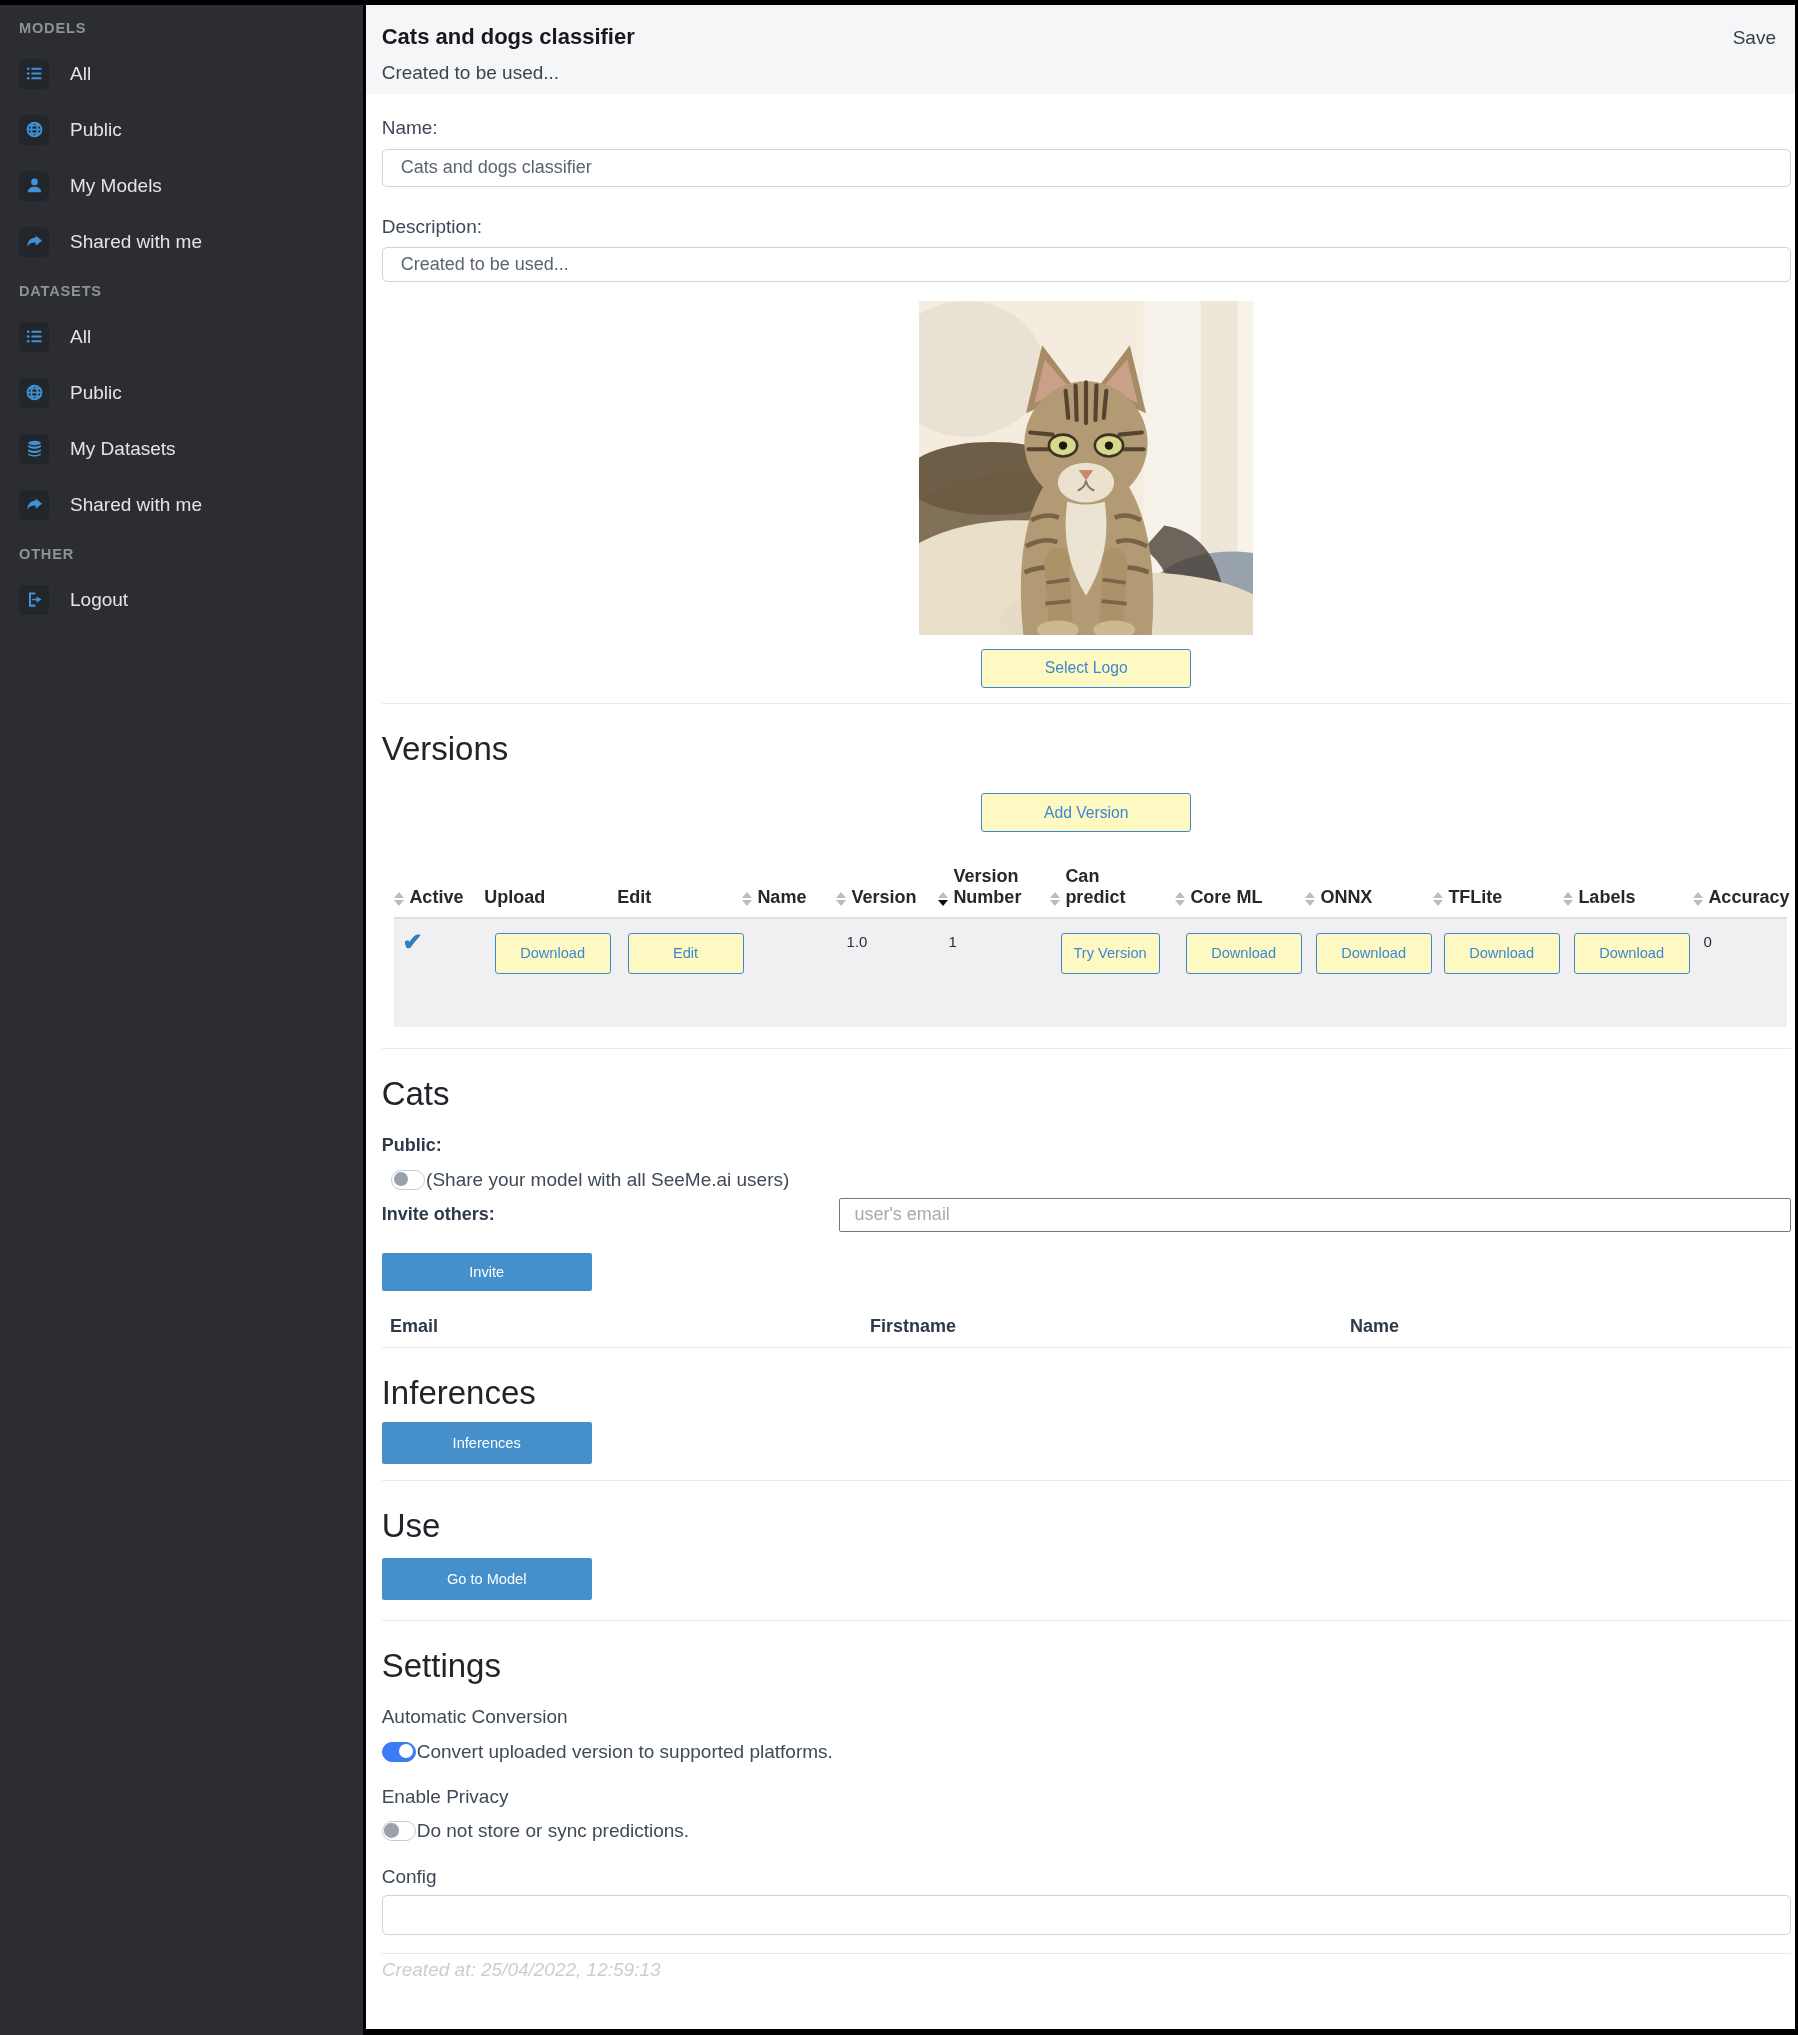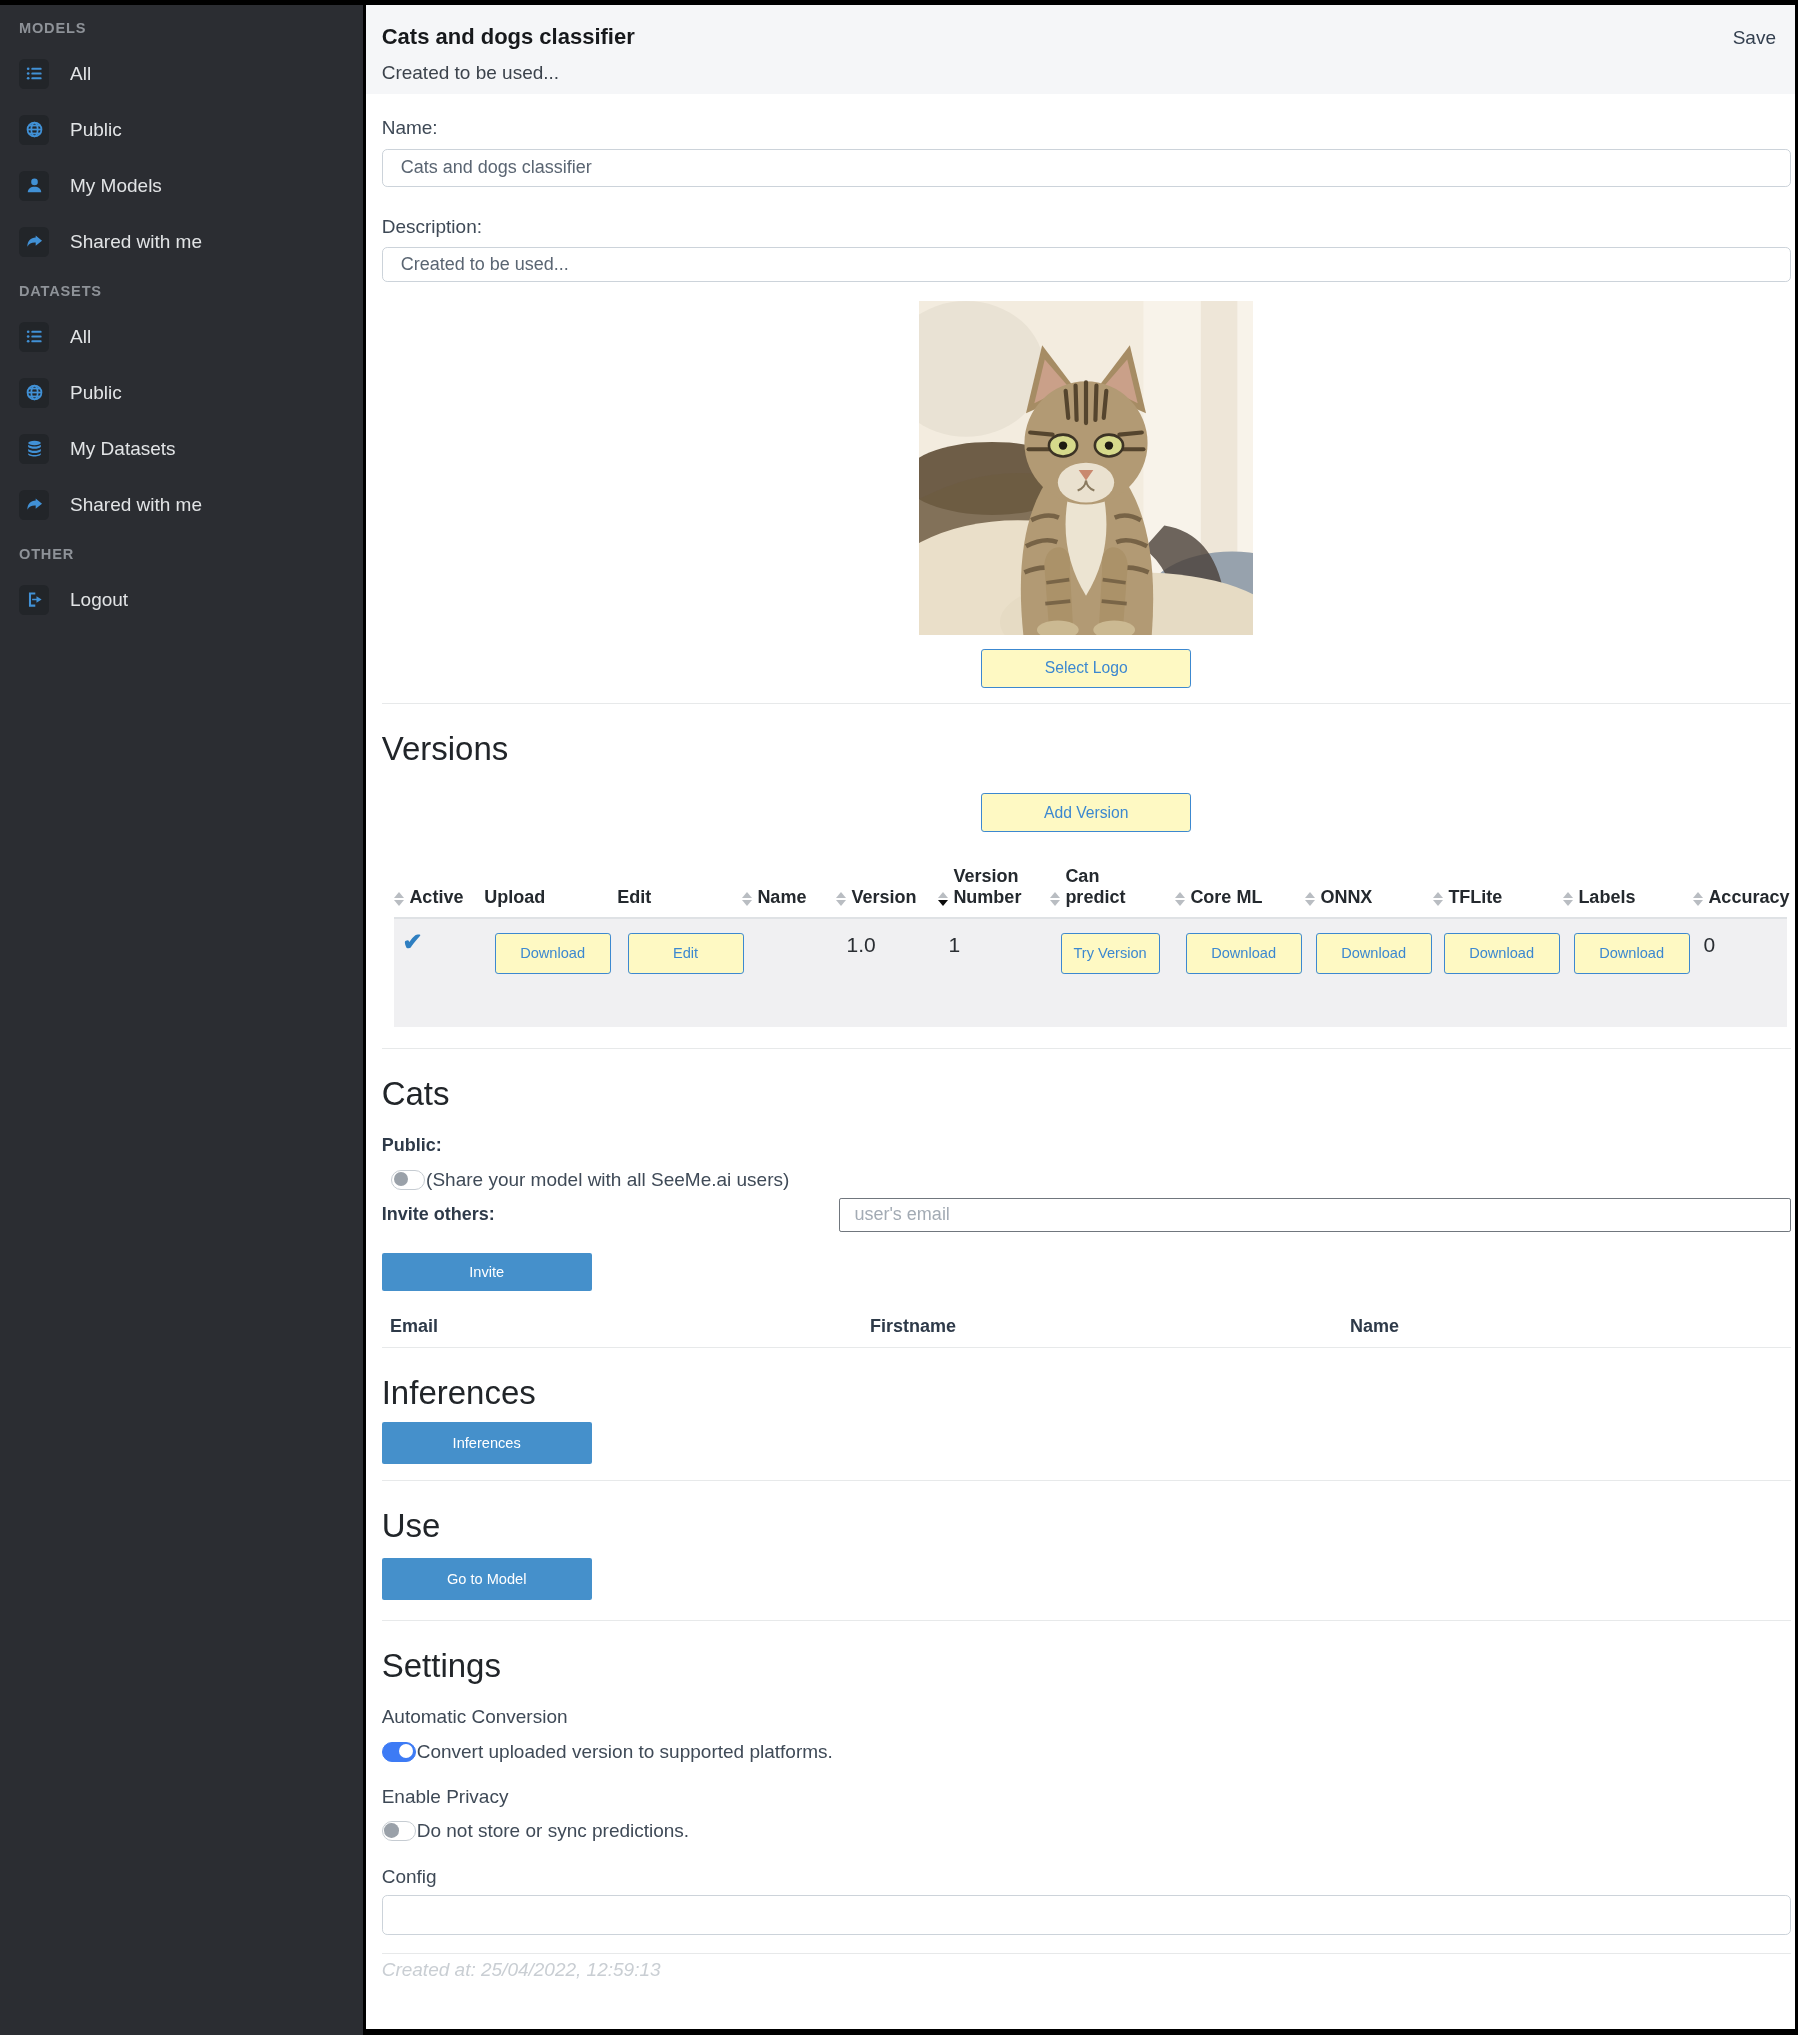--- a/index.html
+++ b/index.html
@@ -47,21 +47,21 @@
   .vhead .cell .lbl { max-width:83px; }
   .sort { display:flex; flex-direction:column; gap:2.1px; padding-bottom:3.1px; }
   .tri-up { width:0; height:0; border-left:5.2px solid transparent; border-right:5.2px solid transparent; border-bottom:6.8px solid #b9bdc2; }
   .tri-down { width:0; height:0; border-left:5.2px solid transparent; border-right:5.2px solid transparent; border-top:6.8px solid #b9bdc2; }
   .tri-down.active { border-top-color:#0b0b0b; }
   .vrow { background:#f0f0f2; border-top:2.6px solid #dfe2e5; height:110px; }
   .vrow .cell { padding:13.6px 0 0 10.4px; }
   .vrow .check { font-size:24px; color:#2f7fc1; font-weight:700; padding-top:9.4px; padding-left:8.3px; }
   .btn-cell { width:116px; height:41px; font-size:14.6px; }
   .btn-cell.narrow { width:99px; }
-  .cellval { font-size:21px; color:#2a2e33; padding-top:3.1px; }
+  .cellval { font-size:15px; color:#2a2e33; padding-top:3.1px; }
 
   
   .mini-label { font-size:18px; font-weight:700; color:#2e3a49; margin-top:22px; }
   .toggle-row { display:flex; align-items:center; gap:1px; margin-top:12.5px; padding-left:9.4px; }
   .toggle { position:relative; width:34px; height:20px; border-radius:10px; background:#fff; border:1px solid #c6ccd2; flex:0 0 34px; cursor:pointer; }
   .toggle .knob { position:absolute; top:1px; left:1.6px; width:14.6px; height:14.6px; border-radius:50%; background:#9aa1a9; }
   .toggle.on { background:#3d7bf5; border-color:#3d7bf5; }
   .toggle.on .knob { left:auto; right:1.6px; background:#fff; }
   .toggle-hint { font-size:19px; color:#3f4a57; }
   .invite-row { display:flex; align-items:center; margin-top:7px; }

